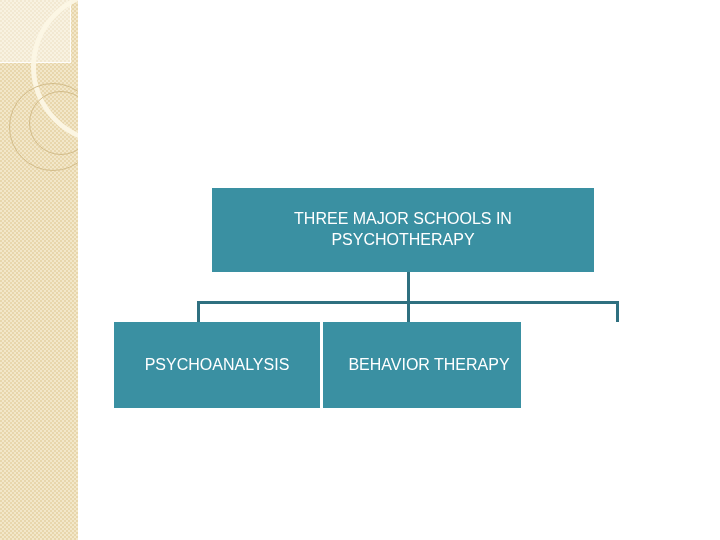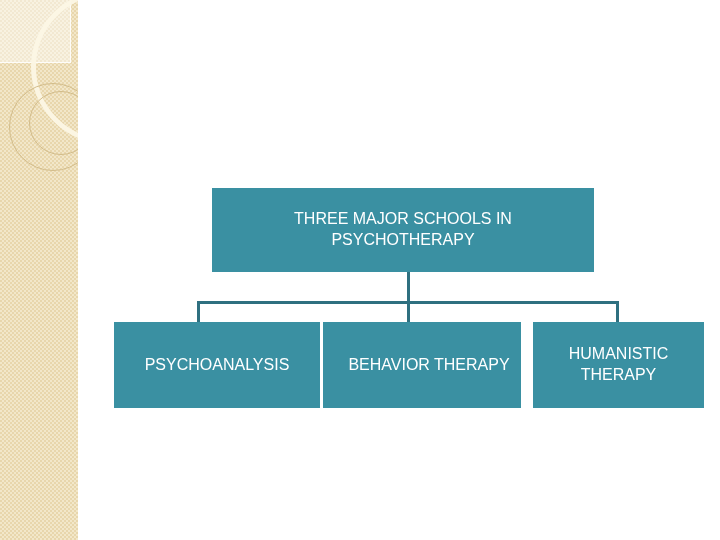--- a/index.html
+++ b/index.html
@@ -98,17 +98,14 @@
   </div>
 
   <div class="node node-child node-child-1">
     <div class="label">PSYCHOANALYSIS</div>
   </div>
 
   <div class="node node-child node-child-2">
     <div class="label">BEHAVIOR THERAPY</div>
   </div>
 
-  <div class="node node-child node-child-3">
-    <div class="label">HUMANISTIC THERAPY</div>
-  </div>
 
 </div>
 
 </body></html>

